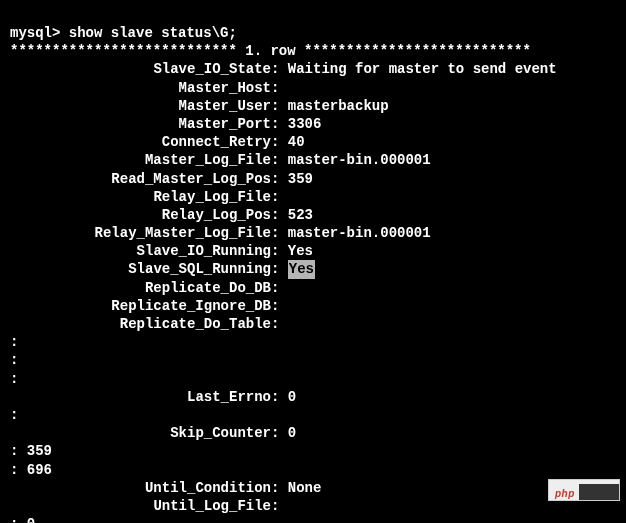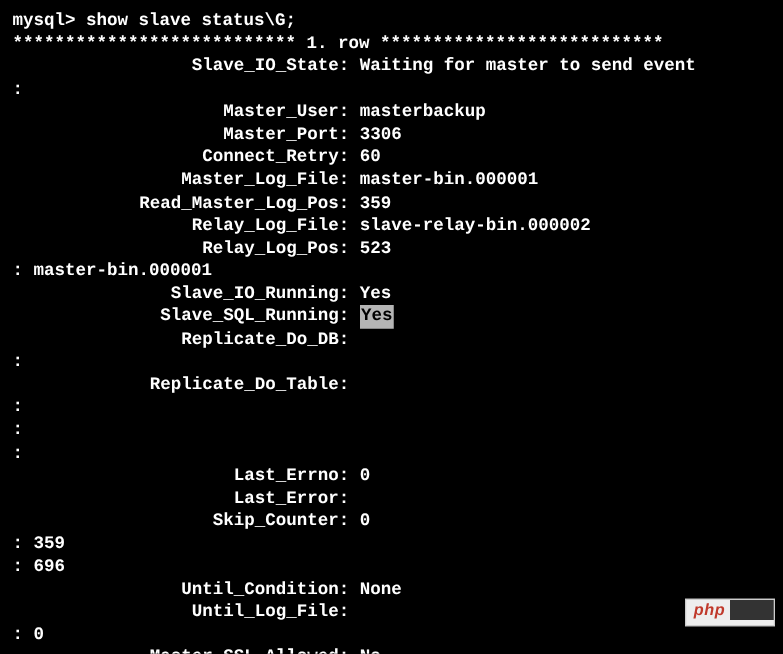--- a/index.html
+++ b/index.html
@@ -15,20 +15,21 @@
       font-weight: bold;
       line-height: 1.3;
       width: 626px;
       height: 523px;
       padding: 8px 10px;
       position: relative;
       overflow: hidden;
     }
     .prompt-line {
       white-space: pre;
+      margin-top: 16px;
     }
     .header-row {
       white-space: pre;
     }
     .kv-row {
       display: flex;
       white-space: pre;
     }
     .kv-key {
       width: 261px;
@@ -48,24 +49,24 @@
     }
     .watermark {
       position: absolute;
       right: 6px;
       bottom: 22px;
       background: #eee;
       border: 1px solid #ccc;
       height: 22px;
       width: 72px;
       display: flex;
-      align-items: flex-start;
+      align-items: flex-end;
       padding-left: 6px;
       font-family: Arial, sans-serif;
-      font-size: 13px;
+      font-size: 10px;
       font-weight: normal;
       margin-left: 27px;
     }
     .watermark .php {
       color: #c0392b;
       font-weight: bold;
       font-style: italic;
       letter-spacing: 0.5px;
     }
     .watermark .dark {
@@ -75,39 +76,39 @@
       margin-left: 4px;
     }
   </style>
 </head>
 <body>
 
 <div class="prompt-line">mysql&gt; show slave status\G;</div>
 <div class="header-row">*************************** 1. row ***************************</div>
 <div id="rows">
     <div class="kv-row"><span class="kv-key">Slave_IO_State</span><span class="kv-sep">: </span><span class="kv-val">Waiting for master to send event</span></div>
-    <div class="kv-row"><span class="kv-sep">: </span></div>
+    <div class="kv-row"><span class="kv-key">Master_Host</span><span class="kv-sep">: </span></div>
     <div class="kv-row"><span class="kv-key">Master_User</span><span class="kv-sep">: </span><span class="kv-val">masterbackup</span></div>
     <div class="kv-row"><span class="kv-key">Master_Port</span><span class="kv-sep">: </span><span class="kv-val">3306</span></div>
-    <div class="kv-row"><span class="kv-key">Connect_Retry</span><span class="kv-sep">: </span><span class="kv-val">60</span></div>
+    <div class="kv-row"><span class="kv-key">Connect_Retry</span><span class="kv-sep">: </span><span class="kv-val">40</span></div>
     <div class="kv-row"><span class="kv-key">Master_Log_File</span><span class="kv-sep">: </span><span class="kv-val">master-bin.000001</span></div>
     <div class="kv-row"><span class="kv-key">Read_Master_Log_Pos</span><span class="kv-sep">: </span><span class="kv-val">359</span></div>
-    <div class="kv-row"><span class="kv-key">Relay_Log_File</span><span class="kv-sep">: </span><span class="kv-val">slave-relay-bin.000002</span></div>
+    <div class="kv-row"><span class="kv-key">Relay_Log_File</span><span class="kv-sep">: </span></div>
     <div class="kv-row"><span class="kv-key">Relay_Log_Pos</span><span class="kv-sep">: </span><span class="kv-val">523</span></div>
-    <div class="kv-row"><span class="kv-sep">: </span><span class="kv-val">master-bin.000001</span></div>
+    <div class="kv-row"><span class="kv-key">Relay_Master_Log_File</span><span class="kv-sep">: </span><span class="kv-val">master-bin.000001</span></div>
     <div class="kv-row"><span class="kv-key">Slave_IO_Running</span><span class="kv-sep">: </span><span class="kv-val">Yes</span></div>
     <div class="kv-row"><span class="kv-key">Slave_SQL_Running</span><span class="kv-sep">: </span><span class="kv-val highlight">Yes</span></div>
     <div class="kv-row"><span class="kv-key">Replicate_Do_DB</span><span class="kv-sep">: </span><span class="kv-val"></span></div>
-    <div class="kv-row"><span class="kv-sep">: </span><span class="kv-val"></span></div>
+    <div class="kv-row"><span class="kv-key">Replicate_Ignore_DB</span><span class="kv-sep">: </span><span class="kv-val"></span></div>
     <div class="kv-row"><span class="kv-key">Replicate_Do_Table</span><span class="kv-sep">: </span><span class="kv-val"></span></div>
     <div class="kv-row"><span class="kv-sep">: </span><span class="kv-val"></span></div>
     <div class="kv-row"><span class="kv-sep">: </span><span class="kv-val"></span></div>
     <div class="kv-row"><span class="kv-sep">: </span><span class="kv-val"></span></div>
     <div class="kv-row"><span class="kv-key">Last_Errno</span><span class="kv-sep">: </span><span class="kv-val">0</span></div>
-    <div class="kv-row"><span class="kv-key">Last_Error</span><span class="kv-sep">: </span><span class="kv-val"></span></div>
+    <div class="kv-row"><span class="kv-sep">: </span><span class="kv-val"></span></div>
     <div class="kv-row"><span class="kv-key">Skip_Counter</span><span class="kv-sep">: </span><span class="kv-val">0</span></div>
     <div class="kv-row"><span class="kv-sep">: </span><span class="kv-val">359</span></div>
     <div class="kv-row"><span class="kv-sep">: </span><span class="kv-val">696</span></div>
     <div class="kv-row"><span class="kv-key">Until_Condition</span><span class="kv-sep">: </span><span class="kv-val">None</span></div>
     <div class="kv-row"><span class="kv-key">Until_Log_File</span><span class="kv-sep">: </span><span class="kv-val"></span></div>
     <div class="kv-row"><span class="kv-sep">: </span><span class="kv-val">0</span></div>
     <div class="kv-row"><span class="kv-key">Master_SSL_Allowed</span><span class="kv-sep">: </span><span class="kv-val">No</span></div>
   </div>
 
 <div class="watermark">

